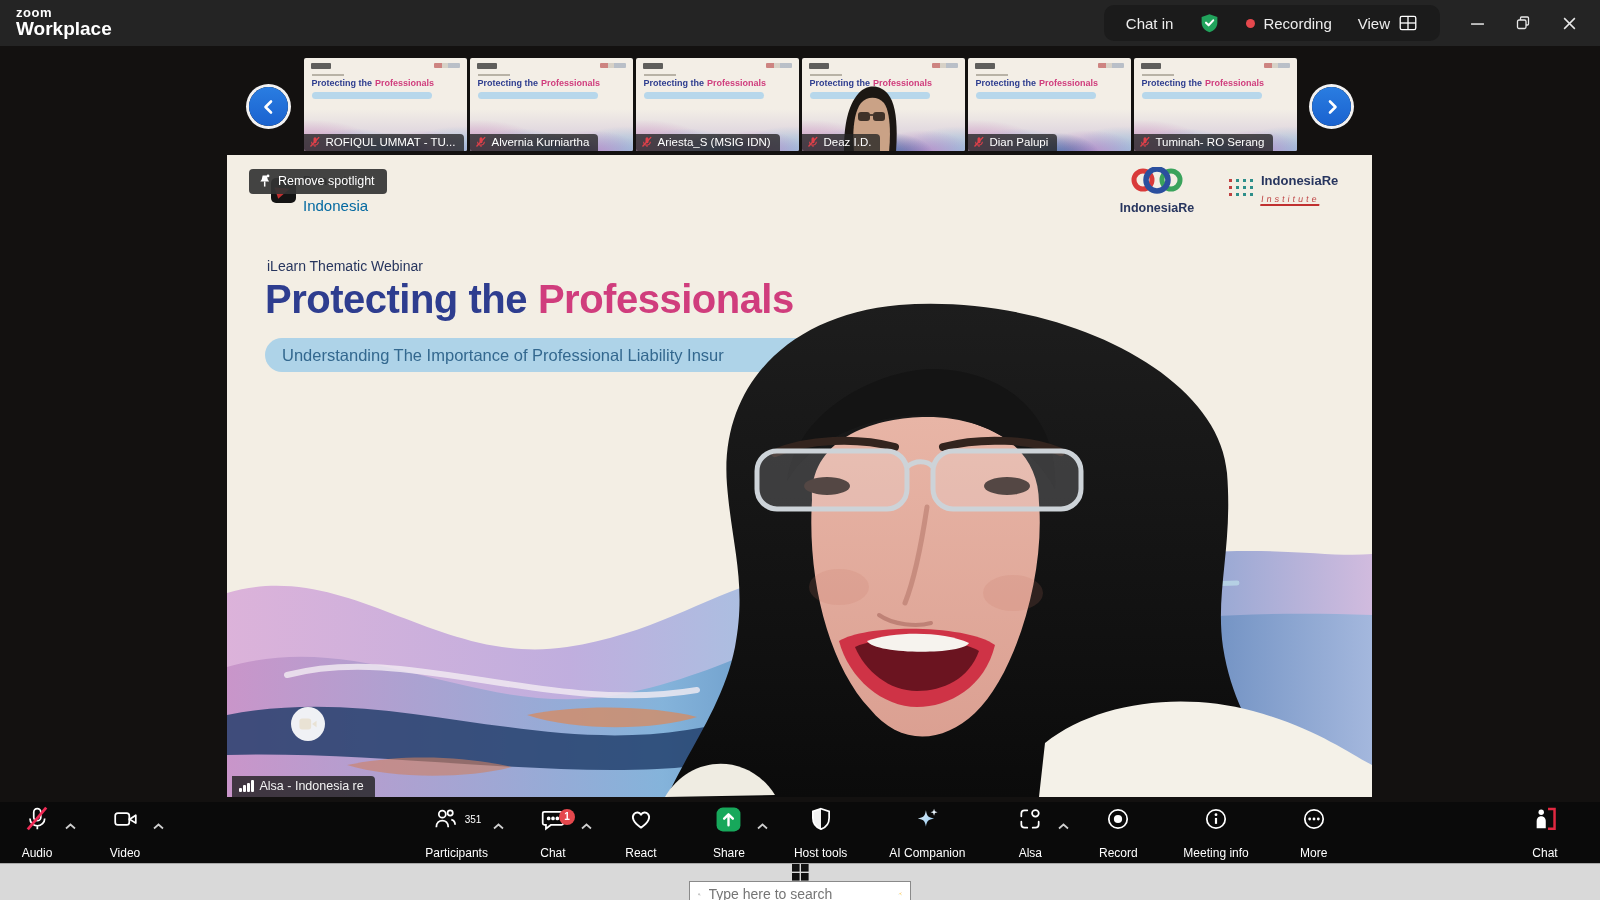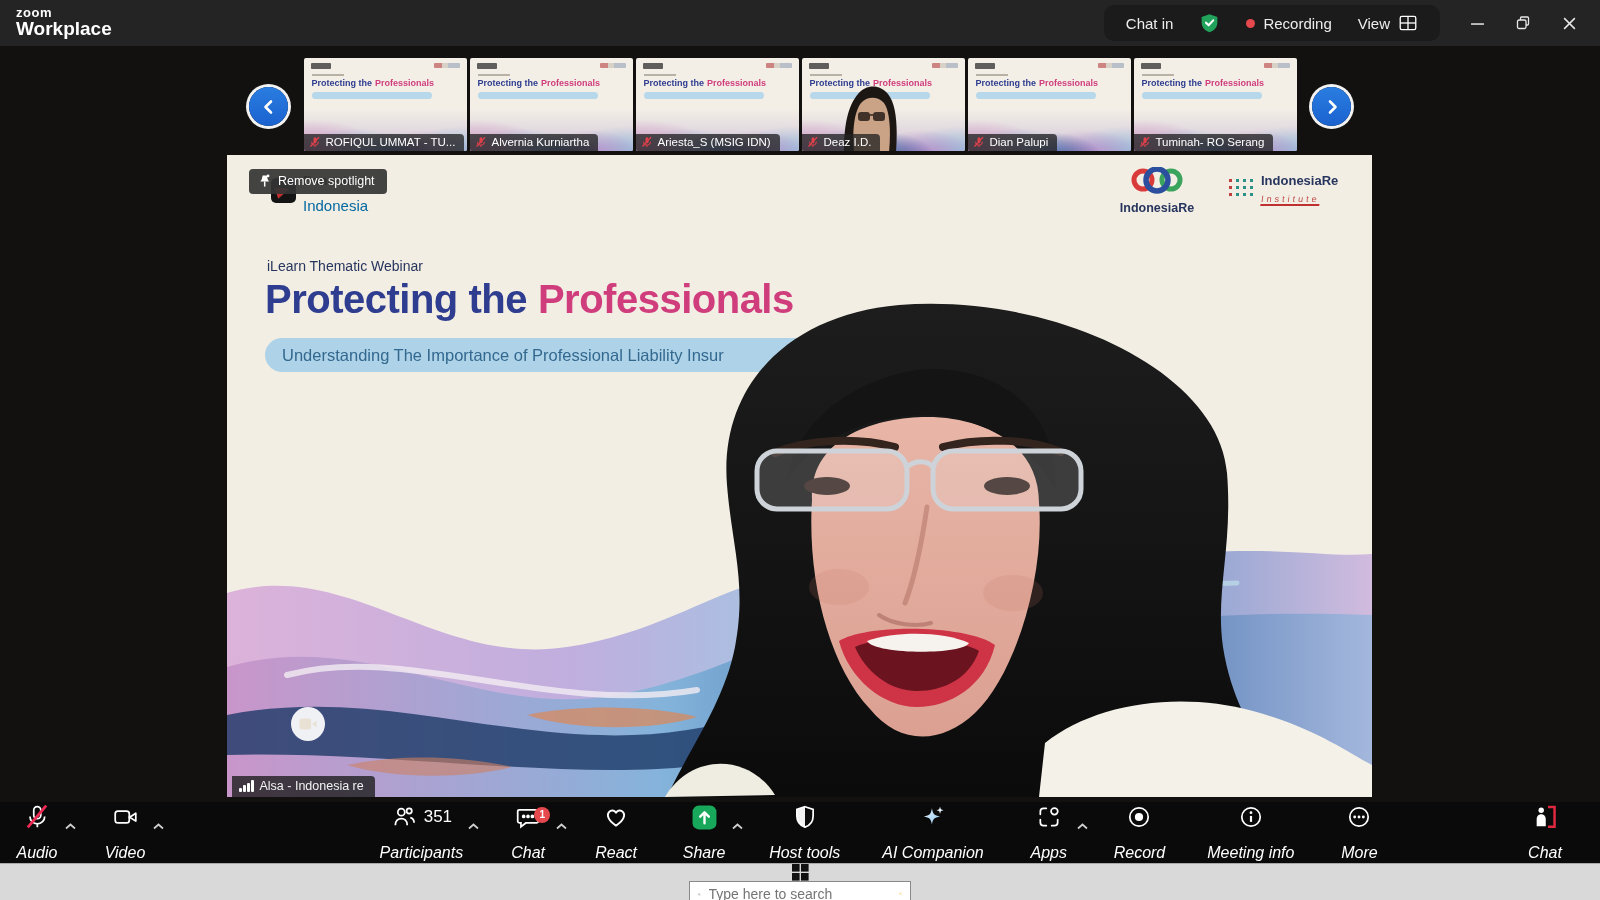--- a/index.html
+++ b/index.html
@@ -74,28 +74,28 @@
   .remove-spot { position:absolute; left:22px; top:14px; background:rgba(52,52,52,.92); color:#fff; font-size:12.5px;
                  display:flex; align-items:center; gap:7px; padding:5px 12px 6px 9px; border-radius:4px; z-index:9; }
   .stage-nameplate { position:absolute; left:5px; bottom:0; background:rgba(30,30,30,.8); color:#f2f2f2; font-size:12.5px;
                  display:flex; align-items:center; gap:6px; padding:3px 11px 4px 7px; border-radius:0 4px 0 0; z-index:9; }
   .sigbars { display:flex; align-items:flex-end; gap:1.5px; height:12px; }
   .sigbars i { width:2.5px; background:#fff; border-radius:1px; display:block; }
 
   
   .toolbar { position:absolute; left:0; top:802px; width:1600px; height:61px; background:#0a0a0a; display:flex; align-items:center; padding:0 14px; }
   .tbn { position:relative; display:flex; flex-direction:column; align-items:center; justify-content:center; color:#fff; height:61px; min-width:46px; }
-  .tbn .lbl { font-size:16px; margin-top:13px; white-space:nowrap;font-style:italic; }
+  .tbn .lbl { font-size:12px; margin-top:13px; white-space:nowrap; }
   .tbn .ic { height:27px; display:flex; align-items:center; }
   .chev { position:absolute; top:14px; right:-16px; }
   .tb-left { display:flex; gap:42px; width:226px; }
   .tb-center { flex:1; display:flex; justify-content:center; gap:42px; }
   .badge { position:absolute; top:3px; right:-9px; min-width:16px; height:16px; border-radius:8px; background:#e5484d;
            color:#fff; font-size:10px; font-weight:bold; display:flex; align-items:center; justify-content:center; padding:0 3px; }
-  .pcount { font-size:17px; margin-left:7px; }
+  .pcount { font-size:10px; margin-left:7px; }
 
   
   .taskbar { position:absolute; left:0; top:863px; width:1600px; height:37px; background:#d9d9d9; border-top:1px solid #a8a8a8;
              display:flex; align-items:center;flex-direction:column; }
   .tk-start { width:46px; height:37px; display:flex; align-items:center; justify-content:center; }
   .searchbox { width:222px; height:30px; background:#fff; border:1px solid #8a8a8a; display:flex; align-items:center; gap:8px; padding:0 8px; }
   .searchbox input { border:none; outline:none; flex:1; font-size:14px; color:#1f1f1f; font-family:"Liberation Sans",sans-serif; background:transparent; }
   .slot { position:relative; width:46px; height:37px; display:flex; align-items:center; justify-content:center; }
   .slot .ul { position:absolute; bottom:0; left:3px; right:3px; height:3px; background:#0a6cd6; }
   .slot .ul.or { background:#d97a1d; }
@@ -516,21 +516,21 @@
       </div>
       <div class="tbn">
         <span class="ic">
           <svg width="26" height="26" viewBox="0 0 24 24" fill="none" stroke="#fff" stroke-width="1.6" stroke-linecap="round">
             <path d="M9.5 4 H7 C5.2 4 4 5.2 4 7 V9.5"></path>
             <path d="M4 14.5 V17 C4 18.8 5.2 20 7 20 H9.5"></path>
             <path d="M14.5 20 H17 C18.8 20 20 18.8 20 17 V14.5"></path>
             <circle cx="17" cy="6.8" r="3.1"></circle>
           </svg>
         </span>
-        <span class="lbl">Apps</span>
+        <span class="lbl">Alsa</span>
         <span class="chev">
           <svg width="11" height="7" viewBox="0 0 11 7">
               <path d="M1 5.5 L5.5 1.5 L10 5.5" stroke="#cfcfcf" stroke-width="1.7" fill="none"></path>
             </svg>
         </span>
       </div>
       <div class="tbn">
         <span class="ic">
           <svg width="26" height="26" viewBox="0 0 24 24">
             <circle cx="12" cy="12" r="8.5" fill="none" stroke="#fff" stroke-width="1.6"></circle>

